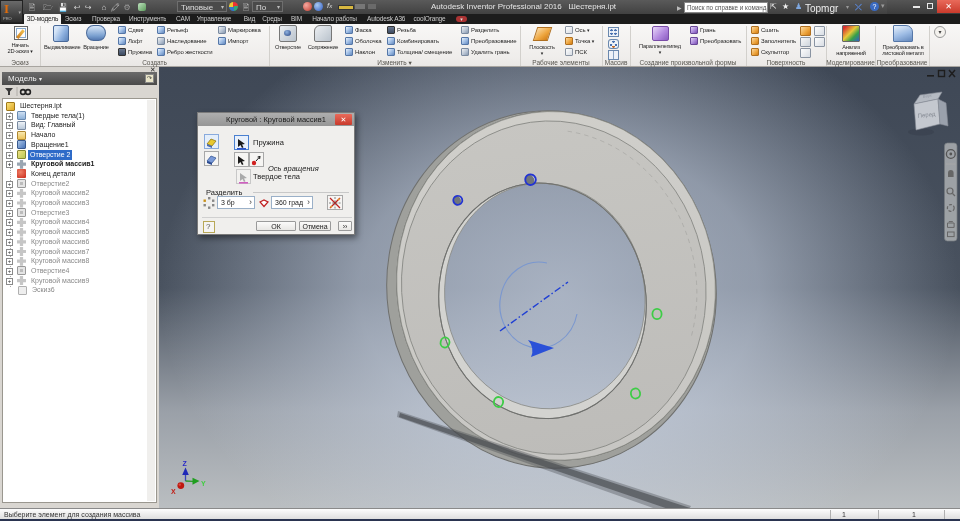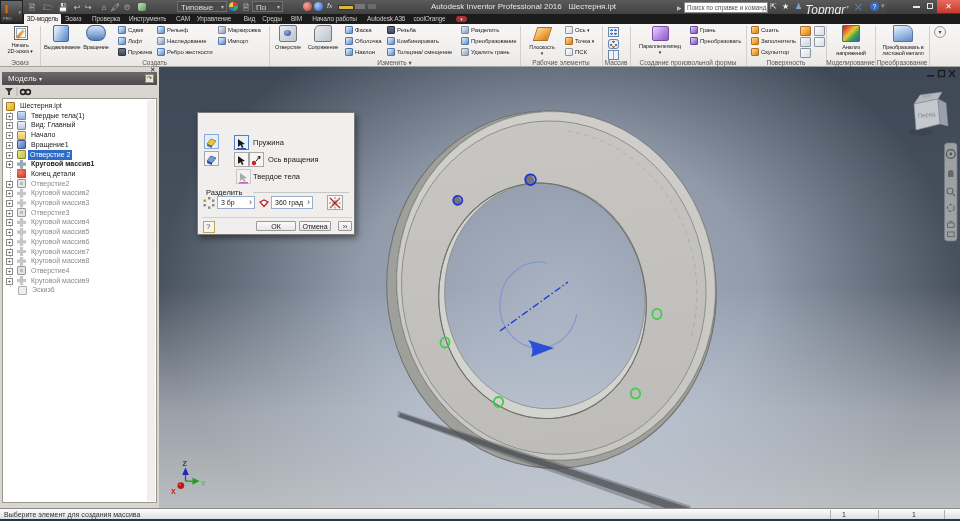--- a/index.html
+++ b/index.html
@@ -140,21 +140,21 @@
     <div style="position:absolute;left:355px;top:4px;width:10px;height:5px;background:#777;"></div>
     <div style="position:absolute;left:368px;top:4px;width:8px;height:5px;background:#6a6a6a;"></div>
 
     <div id="title-text">Autodesk Inventor Professional 2016&nbsp;&nbsp;&nbsp;Шестерня.ipt</div>
 
     <div style="position:absolute;left:677px;top:4px;color:#bbb;font-size:6px;">▶</div>
     <div id="searchbox">Поиск по справке и командам.</div>
     <div style="position:absolute;left:770px;top:2px;color:#e8e8e8;font-size:8px;">⇱</div>
     <div style="position:absolute;left:782px;top:2px;color:#f0f0f0;font-size:8px;">★</div>
     <div style="position:absolute;left:795px;top:2px;color:#7fa8e0;font-size:8px;">♟</div>
-    <div style="position:absolute;left:805px;top:2.5px;color:#eee;font-size:12px;font-style:italic;">Topmgr</div>
+    <div style="position:absolute;left:805px;top:2.5px;color:#eee;font-size:10px;">Topmgr</div>
     <div style="position:absolute;left:846px;top:3px;color:#999;font-size:6px;">▾</div>
     <div style="position:absolute;left:855px;top:1.5px;color:#5a8ae0;font-size:8.5px;font-weight:bold;">⤫</div>
     <div style="position:absolute;left:870px;top:2px;width:9px;height:9px;border-radius:50%;background:#3a6ac0;color:#fff;
       font-size:7px;line-height:9px;text-align:center;">?</div>
     <div style="position:absolute;left:881px;top:2px;color:#999;font-size:7px;">▾</div>
 
     <div style="position:absolute;left:913px;top:6px;width:7px;height:1.5px;background:#e8e8e8;"></div>
     <div style="position:absolute;left:927px;top:3px;width:6px;height:6px;border:1.2px solid #e8e8e8;box-sizing:border-box;"></div>
     <div style="position:absolute;left:937px;top:0;width:23px;height:13px;background:linear-gradient(#e96a5a,#c93a2c);
       color:#fff;font-size:8px;line-height:13px;text-align:center;">✕</div>
@@ -447,20 +447,23 @@
         <circle cx="21.8" cy="418.6" r="3.4" fill="#c01810"></circle>
         <circle cx="20.8" cy="417.6" r="1.2" fill="#e05a4a" opacity="0.8"></circle>
         <text x="23.5" y="399" font-family="Liberation Sans" font-size="7" font-weight="bold" fill="#2a2ac8">Z</text>
         <text x="42" y="419" font-family="Liberation Sans" font-size="7" font-weight="bold" fill="#3fcf3f">Y</text>
         <text x="12" y="427" font-family="Liberation Sans" font-size="7" font-weight="bold" fill="#c02018">X</text>
       </g>
     </svg>
     </div>
 
     <div id="dialog">
+      <div id="dlg-title">Круговой : Круговой массив1
+        <div id="dlg-close">✕</div>
+      </div>
       <div id="dlg-body">
         <div class="dbtn sel3d" style="left:6px;top:8px;"><svg width="13" height="13">
               <path d="M2 8 L6 3 L11 5 L7 10 Z" fill="#e8c830" stroke="#907818" stroke-width="0.8"></path>
               <path d="M2 8 L7 10 L7 12 L2 10 Z" fill="#4a6ab0"></path>
             </svg></div>
         <div class="dbtn" style="left:6px;top:25px;"><svg width="13" height="13">
               <path d="M2 8 L6 3 L11 5 L7 10 Z" fill="#7a9ad8" stroke="#3a5a98" stroke-width="0.8"></path>
               <path d="M2 8 L7 10 L7 12 L2 10 Z" fill="#2a4a90"></path>
             </svg></div>
         <div class="dbtn bsel" style="left:36px;top:9px;"><svg width="13" height="13">
@@ -468,21 +471,21 @@
               <rect x="2" y="11" width="9" height="1.6" fill="#2a52c8"></rect>
             </svg></div>
         <div class="dtxt" style="left:55px;top:12px;">Пружина</div>
         <div class="dbtn" style="left:36px;top:26px;"><svg width="13" height="13">
               <path d="M3 2 L3 10 L5.5 8 L7 11 L8.5 10.3 L7 7.5 L10 7 Z" fill="#1a1a1a"></path>
             </svg></div>
         <div class="dbtn" style="left:51px;top:26px;"><svg width="13" height="13">
               <circle cx="4" cy="9" r="2.2" fill="#d02020"></circle>
               <path d="M6 7 L10 2.5 M10 2.5 L7.6 3 M10 2.5 L9.6 5" stroke="#1a1a1a" stroke-width="1"></path>
             </svg></div>
-        <div class="dtxt" style="left:70px;top:29px;">Ось вращения</div>
+        <div class="dtxt" style="left:70px;top:38px;font-style:italic;">Ось вращения</div>
         <div class="dbtn dis" style="left:38px;top:43px;"><svg width="13" height="13">
               <path d="M3 2 L3 10 L5.5 8 L7 11 L8.5 10.3 L7 7.5 L10 7 Z" fill="#aaa"></path>
               <rect x="2" y="11" width="9" height="1.6" fill="#d060c0"></rect>
             </svg></div>
         <div class="dtxt" style="left:55px;top:46px;">Твердое тела</div>
         <div class="dtxt" style="left:8px;top:62px;">Разделить</div>
         <div style="position:absolute;left:55px;top:66px;width:96px;height:1px;background:#c8c8c8;"></div>
         <svg style="position:absolute;left:5px;top:71px;" width="12" height="12">
             <g fill="#888">
               <rect x="5" y="0" width="2.4" height="2.4"></rect>

